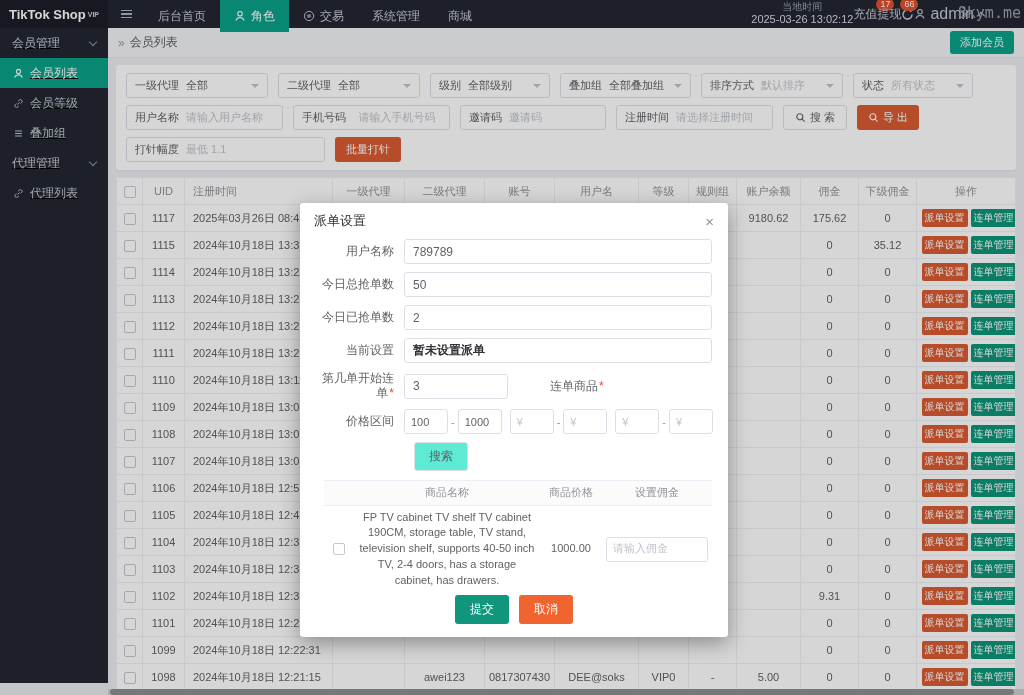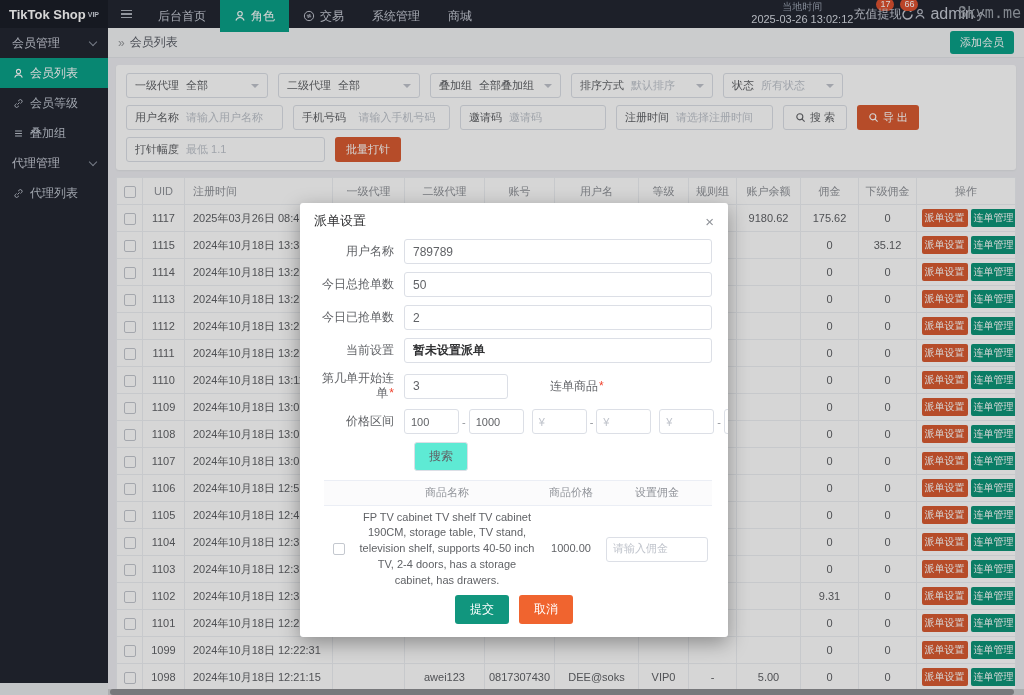--- a/index.html
+++ b/index.html
@@ -20,21 +20,21 @@
   .time-label { font-size:10px; color:#98a0ae; }
   .time-value { font-size:11px; color:#d6dae2; }
   .badge-item { position:relative; font-size:12px; cursor:pointer; }
   .badge { position:absolute; top:-8px; right:-17px; background:#dd5230; color:#fff; border-radius:8px; font-size:9px; height:13px; line-height:13px; padding:0 4px; min-width:13px; text-align:center; }
   .refresh { cursor:pointer; display:flex; align-items:center; }
   .admin-block { display:flex; align-items:center; gap:4px; font-size:16px; cursor:pointer; }
   .chev-up { width:6px; height:6px; border-left:1px solid #c6cad4; border-top:1px solid #c6cad4; transform:rotate(45deg); margin-top:3px; }
   .watermark { position:absolute; top:4px; right:3px; z-index:7; color:#9aa0a8; font-size:15px; font-family:"DejaVu Sans Mono",monospace; }
 
   
-  .sidebar { position:absolute; top:28px; left:0; bottom:12px; width:108px; background:#232732; z-index:4; font-size:12px; }
+  .sidebar { position:absolute; top:28px; left:0; bottom:12px; width:108px; background:#232732; z-index:4; font-size:12px;text-decoration:underline; }
   .side-group { height:30px; display:flex; align-items:center; justify-content:space-between; padding:0 12px; color:#c8ccd6; cursor:pointer; }
   .side-item { height:30px; display:flex; align-items:center; gap:6px; padding-left:13px; color:#bfc5cf; cursor:pointer; }
   .side-item.active { background:#0aa188; color:#fff; }
   .side-item svg { width:11px; height:11px; flex:none; }
   .chev-down { width:6px; height:6px; border-left:1px solid #8f95a1; border-top:1px solid #8f95a1; transform:rotate(-135deg); margin-top:-3px; }
 
   
   .content { position:absolute; left:108px; top:28px; right:0; bottom:0; background:#edeef2; overflow:hidden; }
   .breadcrumb-bar { height:30px; display:flex; align-items:center; padding:0 10px; font-size:12px; color:#5a5e66; background:#f2f3f5; border-bottom:1px solid #e3e5e9; }
   .add-member-btn { margin-left:auto; background:#0aa188; color:#fff; font-size:11px; padding:4px 10px; border-radius:3px; cursor:pointer; }
@@ -69,21 +69,21 @@
   .modal-header { flex:none; display:flex; align-items:center; justify-content:space-between; padding:9px 14px 7px; font-size:13px; color:#303133; }
   .modal-close { color:#909399; font-size:15px; cursor:pointer; line-height:1; }
   .modal-body { flex:1; overflow:hidden; padding:2px 16px 0; }
   .fld { display:flex; align-items:center; margin-bottom:8px; }
   .fld-label { width:88px; flex:none; text-align:right; padding-right:10px; color:#606266; font-size:12px; line-height:1.25; }
   .req { color:#f0432e; margin-left:1px; }
   .fld-input { flex:1; height:25px; border:1px solid #dcdfe6; border-radius:3px; padding:0 8px; font-size:12px; color:#606266; display:flex; align-items:center; background:#fff; }
   .fld-input.bold { font-weight:bold; color:#303133; }
   .fld-input.narrow { flex:none; width:104px; }
   .inline-label { margin-left:42px; color:#606266; font-size:12px; }
-  .price-input { flex:none; width:55px; height:25px; border:1px solid #dcdfe6; border-radius:3px; padding:0 6px; font-size:11px; color:#606266; display:flex; align-items:center; }
+  .price-input { flex:none; width:44px; height:25px; border:1px solid #dcdfe6; border-radius:3px; padding:0 6px; font-size:11px; color:#606266; display:flex; align-items:center; }
   .price-input.ph { color:#c0c4cc; }
   .dash { color:#909399; margin:0 3px; font-size:11px; }
   .gap8 { width:8px; flex:none; }
   .modal-search-btn { margin-left:98px; margin-top:0px; display:inline-block; border:1px solid #dcdfe6; background:#5eead4; color:#606266; font-size:12px; padding:5px 14px; border-radius:3px; cursor:pointer; }
   .ptable-wrap { margin:9px 0 0 8px; max-height:151px; overflow:hidden; border-top:1px solid #ebeef5; }
   table.ptable { width:100%; border-collapse:collapse; table-layout:fixed; font-size:11px; color:#606266; }
   .ptable th { color:#909399; font-weight:normal; height:24px; border-bottom:1px solid #ebeef5; background:#fbfbfc; }
   .ptable td { border-bottom:1px solid #ebeef5; padding:4px 4px; text-align:center; vertical-align:middle; line-height:1.45; }
   .ptable td.pname { color:#606266; white-space:normal; }
   .pcomm-input { width:100%; height:25px; border:1px solid #dcdfe6; border-radius:3px; padding:0 6px; font-size:11px; color:#c0c4cc; display:flex; align-items:center; }
@@ -218,20 +218,25 @@
   <div class="filter-card">
     <div class="filter-row" id="filter-selects">
         <div class="ctl">
           <span class="ctl-label">一级代理</span>
           <span class="ctl-value" style="min-width: 58px;">全部</span>
           <span class="caret"></span>
         </div>
         <div class="ctl">
           <span class="ctl-label">二级代理</span>
           <span class="ctl-value" style="min-width: 58px;">全部</span>
+          <span class="caret"></span>
+        </div>
+        <div class="ctl">
+          <span class="ctl-label">级别</span>
+          <span class="ctl-value" style="min-width: 58px;">全部级别</span>
           <span class="caret"></span>
         </div>
         <div class="ctl">
           <span class="ctl-label">叠加组</span>
           <span class="ctl-value" style="min-width: 58px;">全部叠加组</span>
           <span class="caret"></span>
         </div>
         <div class="ctl">
           <span class="ctl-label">排序方式</span>
           <span class="ctl-value muted" style="min-width: 58px;">默认排序</span>

